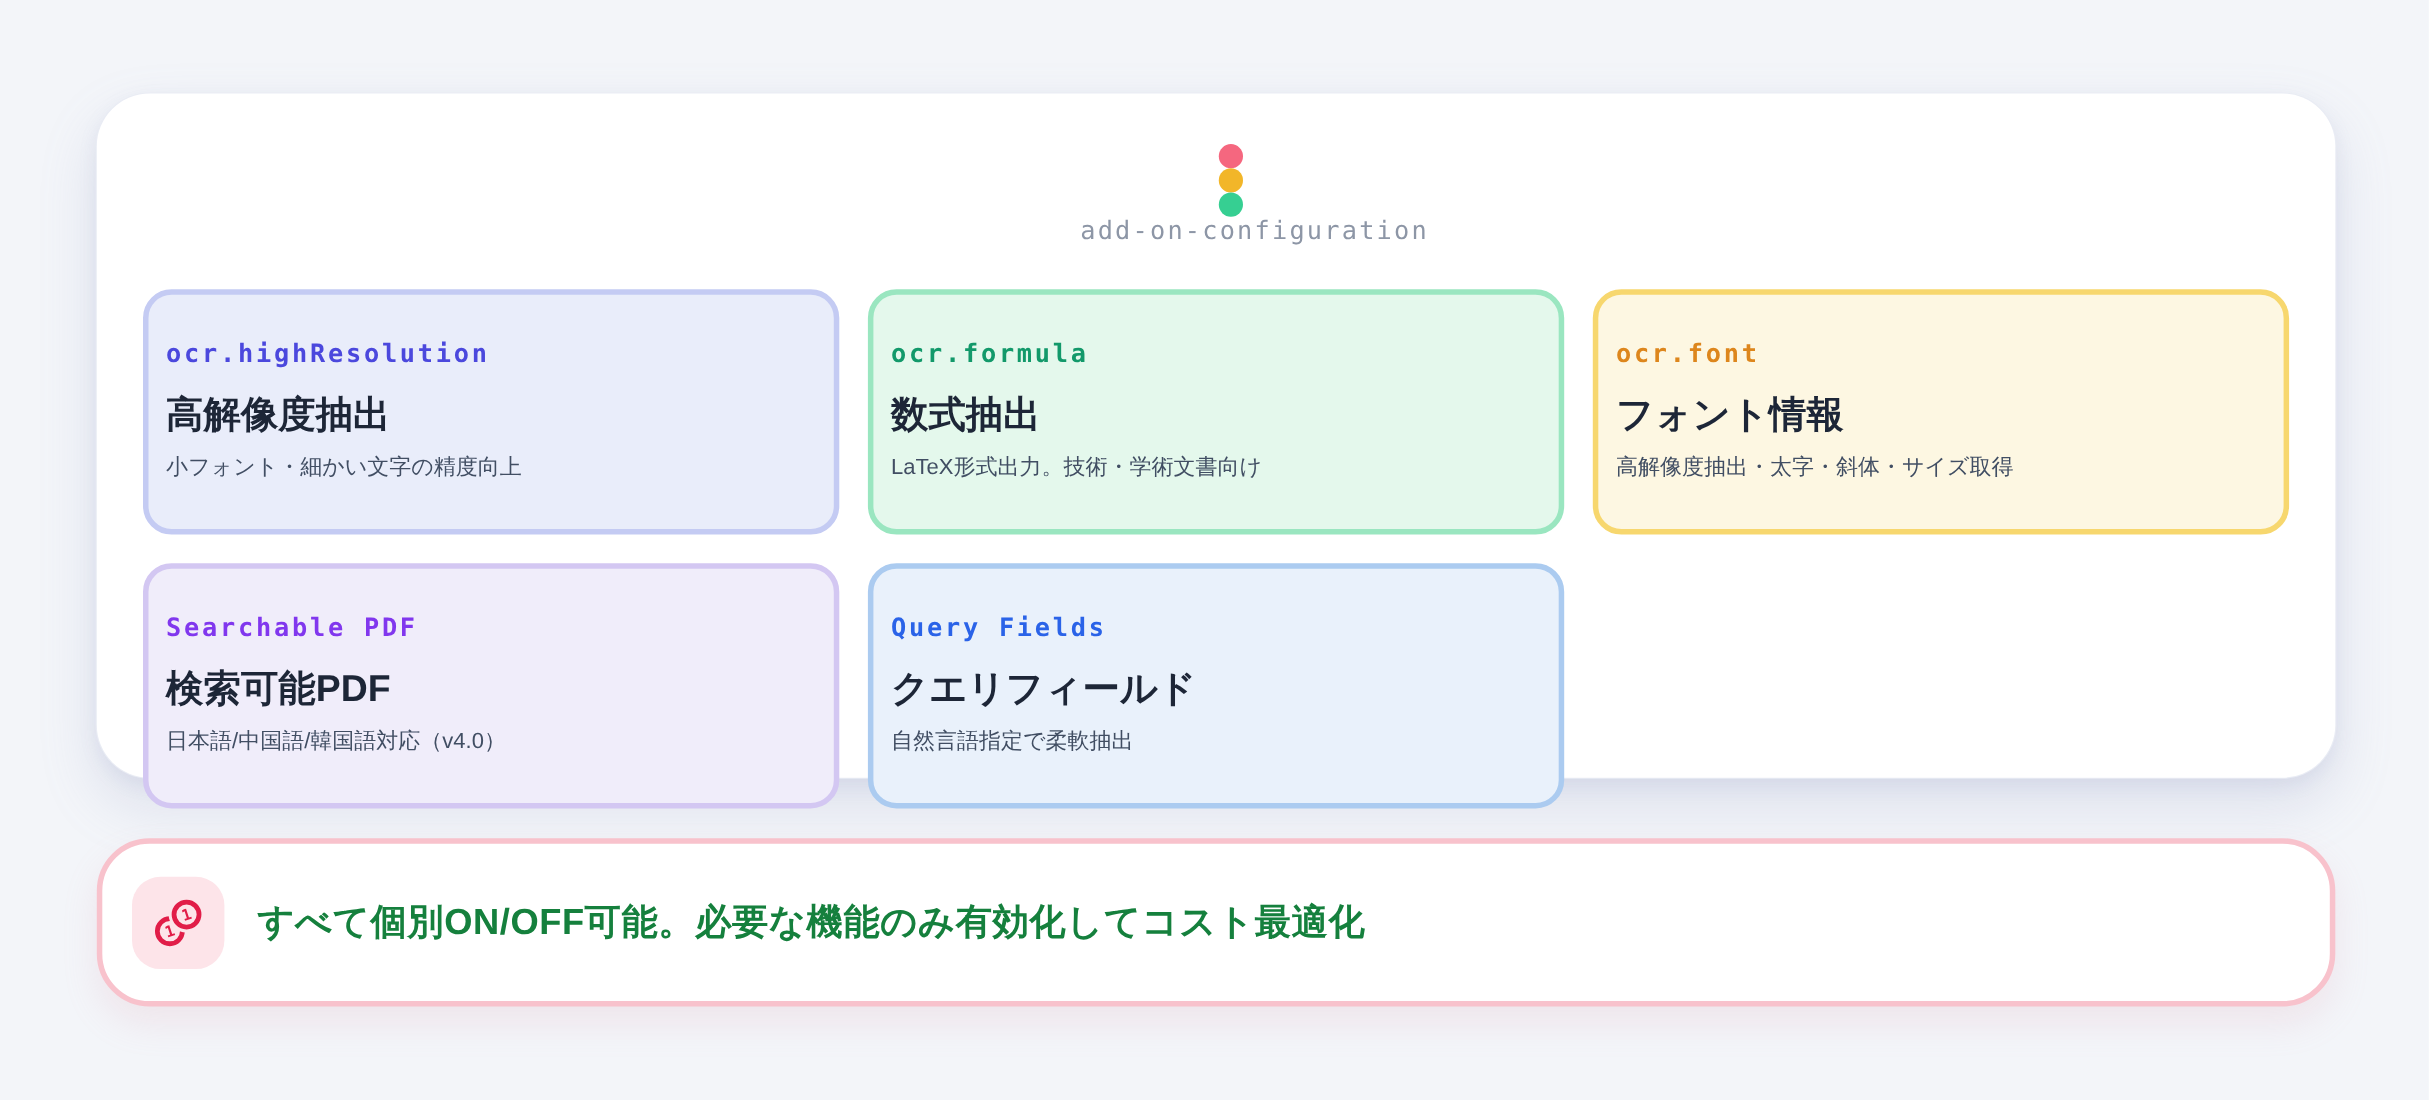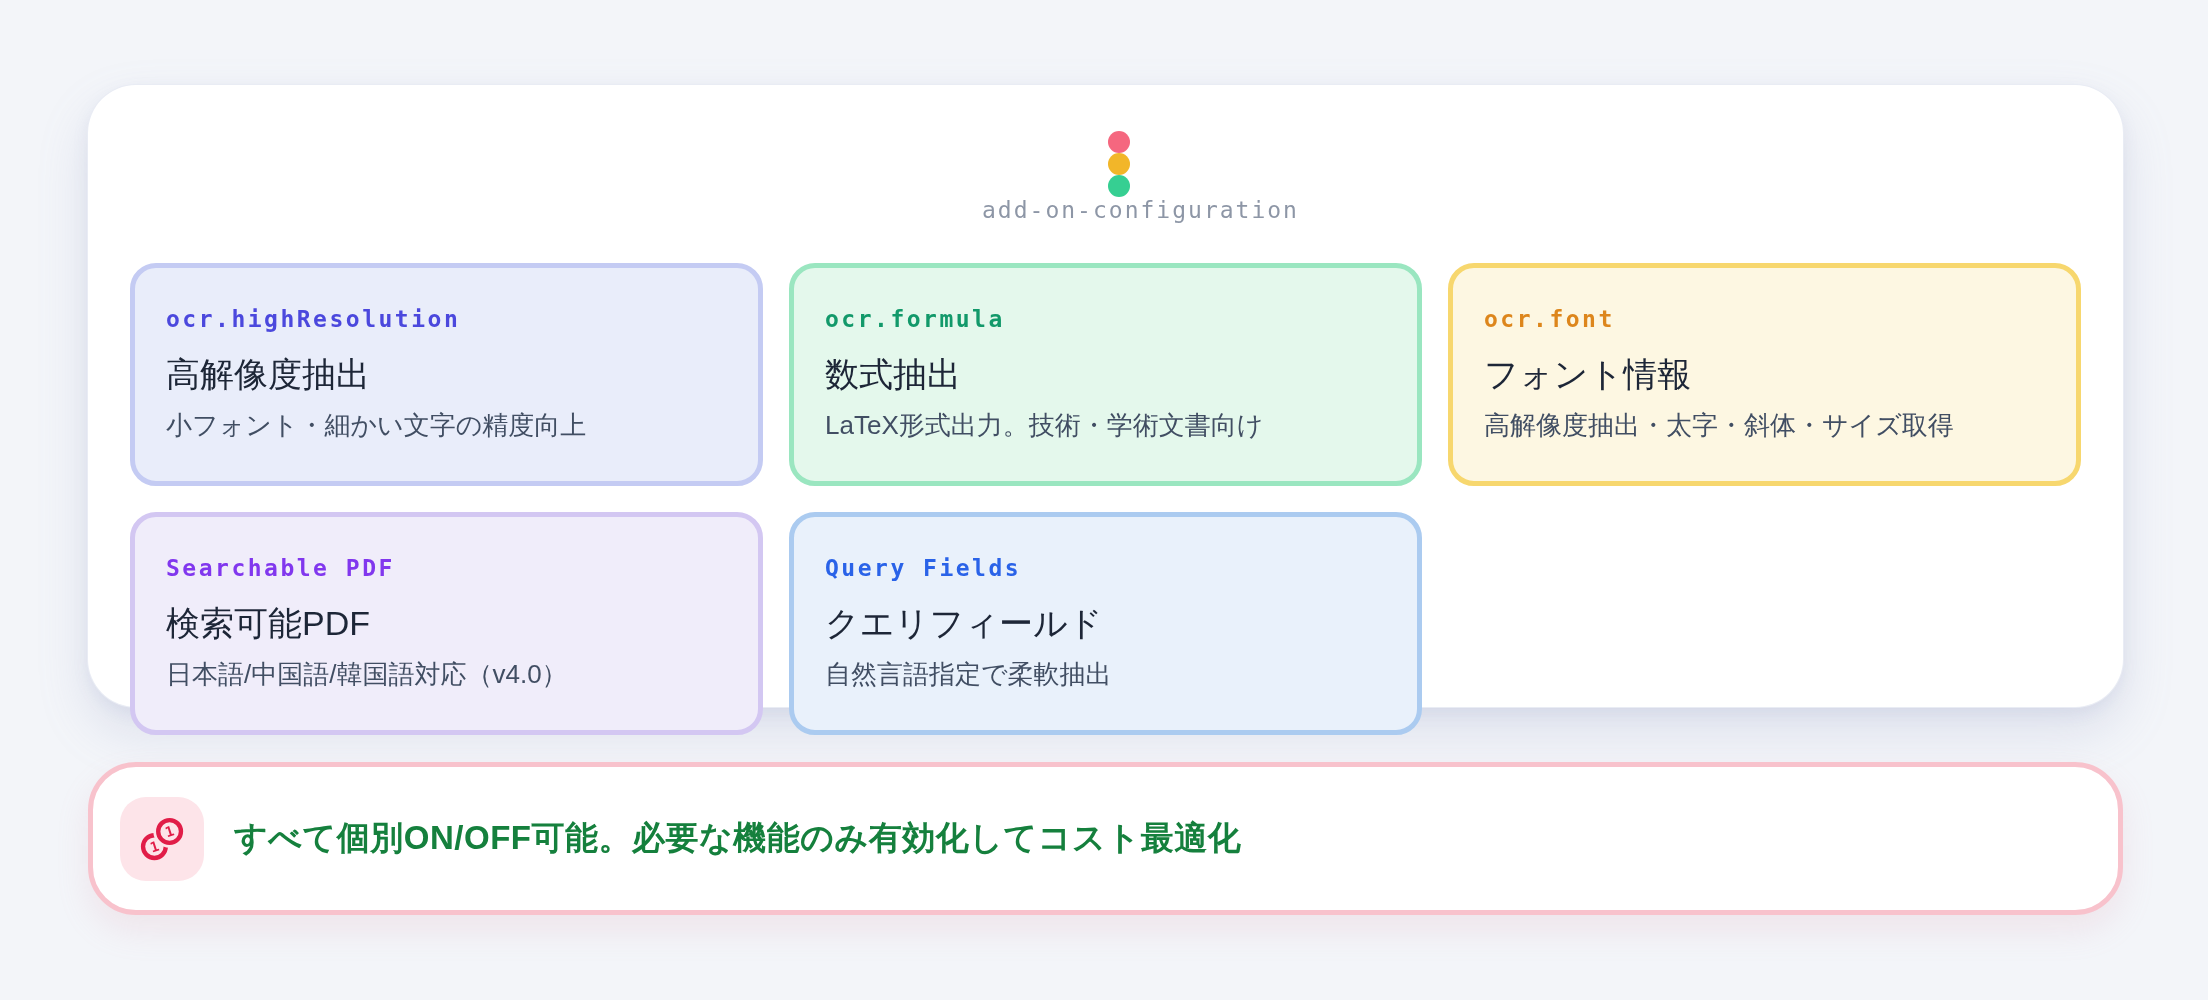--- a/index.html
+++ b/index.html
@@ -49,43 +49,43 @@
     display: grid;
     grid-template-columns: repeat(3, 1fr);
     grid-auto-rows: 223px;
     gap: 26px;
   }
   .card {
     box-sizing: border-box;
     border-radius: 26px;
     border: 5px solid var(--bd, #ccc);
     background: var(--bg, #eee);
-    padding: 0 31px;
+    padding: 0 16px;
     display: flex;
     flex-direction: column;
     justify-content: center;
   }
   .card .code {
     font-family: "DejaVu Sans Mono", "Liberation Mono", monospace;
     font-size: 23px;
     font-weight: 700;
     letter-spacing: 2.5px;
     color: var(--accent, #333);
     line-height: 1;
   }
   .card .title {
     margin-top: 24px;
     font-size: 34px;
-    font-weight: 400;
+    font-weight: 700;
     color: #1d2637;
     line-height: 1.15;
   }
   .card .desc {
     margin-top: 15px;
-    font-size: 26px;
+    font-size: 20px;
     font-weight: 400;
     color: #414e63;
     line-height: 1.25;
   }
 
   
   .banner {
     position: absolute;
     left: 88px; top: 762px;
     width: 2035px; height: 153px;

